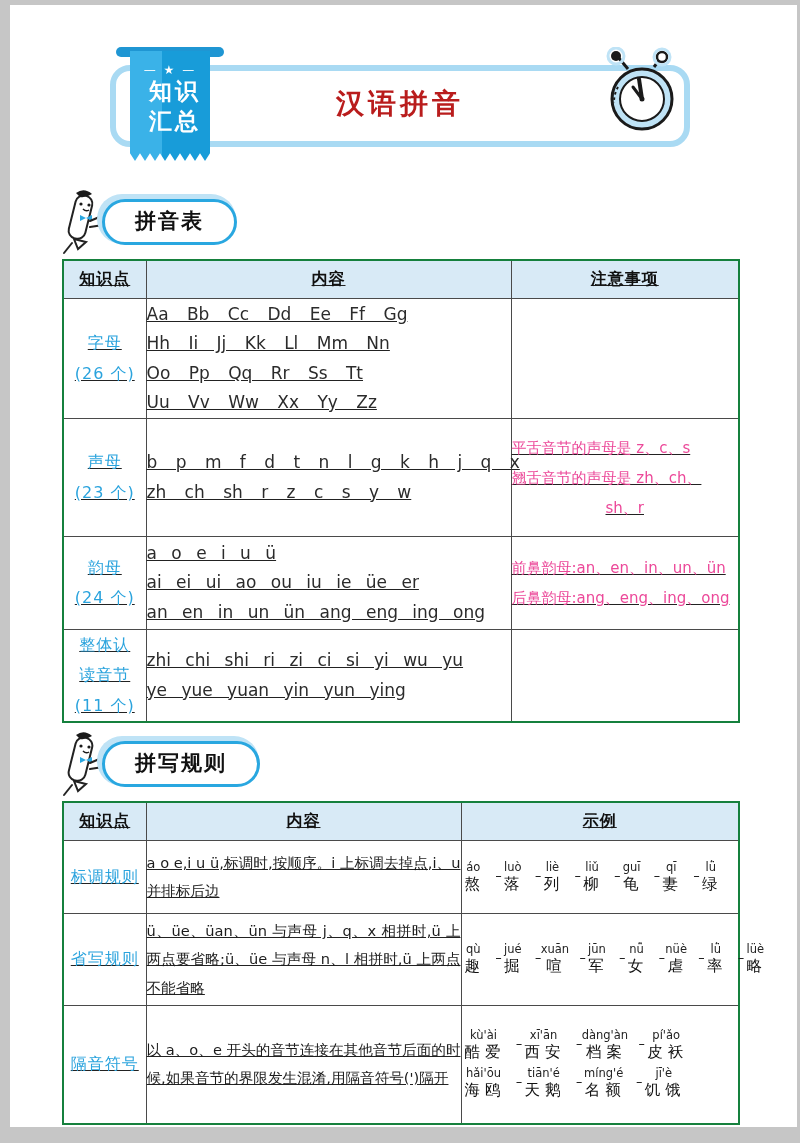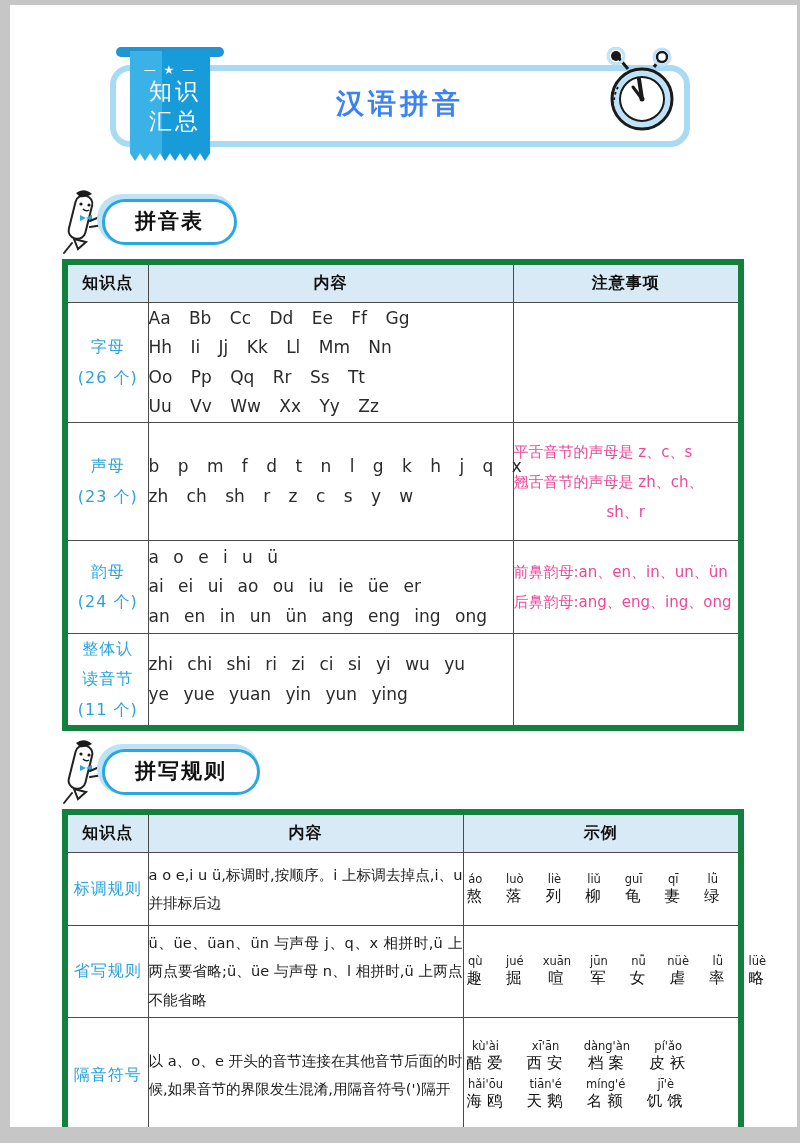--- a/index.html
+++ b/index.html
@@ -15,55 +15,56 @@
   }
 
   
   .banner{position:relative;width:580px;height:100px;margin:50px 0 0 100px;}
   .banner-box{
     position:absolute;left:0;top:10px;right:0;height:70px;
     border:6px solid #a9daf3;border-radius:20px;background:#fff;
   }
   .banner-title{
     position:absolute;left:0;right:0;top:30px;text-align:center;
-    font-size:28px;font-weight:bold;letter-spacing:4px;color:#3b82f6;
+    font-size:28px;font-weight:bold;letter-spacing:4px;color:#b91c1c;
   }
   .ribbon{position:absolute;left:14px;top:-8px;width:92px;height:118px;z-index:3;}
   .ribbon-bar{
     position:absolute;left:-8px;right:-8px;top:0;height:10px;
     background:#1f96d3;border-radius:6px;
   }
   .ribbon-body{
     position:absolute;left:6px;top:4px;width:80px;height:110px;
     background:linear-gradient(90deg,#3ab2e8 0%,#3ab2e8 40%,#189cd9 40%,#189cd9 100%);
     clip-path:polygon(0 0,100% 0,100% 93%,93.75% 100%,87.5% 93%,81.25% 100%,75% 93%,68.75% 100%,62.5% 93%,56.25% 100%,50% 93%,43.75% 100%,37.5% 93%,31.25% 100%,25% 93%,18.75% 100%,12.5% 93%,6.25% 100%,0 93%);
     text-align:center;color:#fff;
   }
   .ribbon-star{margin-top:12px;font-size:12px;letter-spacing:2px;color:#fff;}
-  .ribbon-line{font-size:23px;font-weight:normal;letter-spacing:3px;line-height:1.3;margin-left:10px;}
+  .ribbon-line{font-size:23px;font-weight:bold;letter-spacing:3px;line-height:1.3;margin-left:10px;}
   .clock{position:absolute;right:6px;top:-8px;width:86px;height:92px;}
 
   
   .sec{position:relative;height:48px;margin-left:48px;}
   .sec1{margin-top:42px;}
   .sec2{margin-top:16px;}
   .mascot{position:absolute;left:-2px;top:-12px;width:56px;height:70px;}
   .pill{
     position:absolute;left:44px;top:2px;
     background:#fff;border:3px solid #29a7e0;border-radius:999px;
     box-shadow:-3px -3px 0 2px #bfe3f6;
     padding:5px 30px 7px 30px;
     font-size:21px;font-weight:bold;color:#111;letter-spacing:2px;
   }
 
   
   table.ktable{
     border-collapse:collapse;table-layout:fixed;
     margin:14px 0 0 52px;width:676px;
-    border:6px solid #15803d;
+    border:2px solid #15803d;
+    text-decoration:underline;
   }
   table.ktable th,table.ktable td{
     border:1.5px solid #4a4a4a;padding:0;vertical-align:middle;
   }
   table.ktable th{
     background:#d8eaf6;height:37px;font-size:16px;font-weight:bold;color:#111;
     letter-spacing:1px;
   }
   td.lbl{
     text-align:center;color:#2aa3dd;font-size:16px;font-weight:500;

